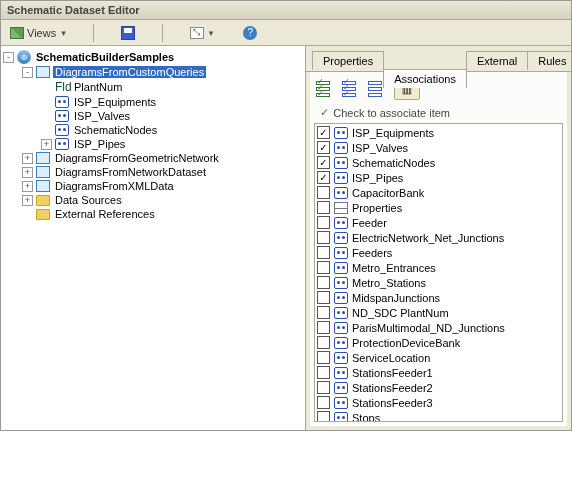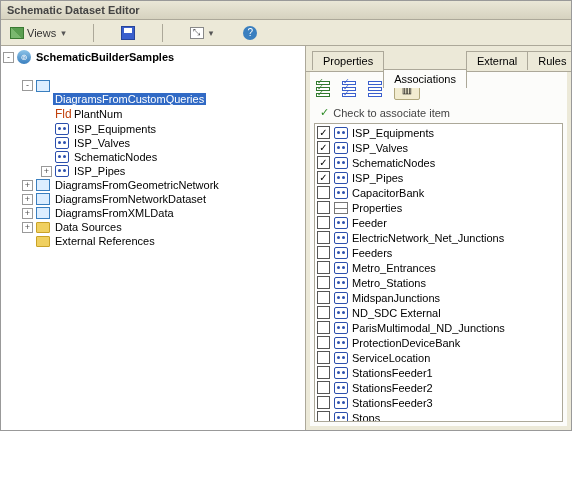--- a/index.html
+++ b/index.html
@@ -30,27 +30,27 @@
   .assoc-item { display:flex; align-items:center; gap:4px; padding:1px 0; white-space:nowrap; cursor:pointer; }
   .checkbox { width:13px; height:13px; border:1px solid #555; background:#fff; display:inline-flex; align-items:center; justify-content:center; font-size:10px; line-height:1; color:#000; }
   .icn { width:14px; height:12px; display:inline-flex; align-items:center; justify-content:center; }
   .icn-node { border:1px solid #2b4fad; border-radius:2px; background:#fff; position:relative; }
   .icn-node::before, .icn-node::after { content:""; position:absolute; width:3px; height:3px; background:#2b4fad; border-radius:50%; top:3px; }
   .icn-node::before { left:2px; } .icn-node::after { right:2px; }
   .icn-table { border:1px solid #777; background:#fff; }
   .icn-table::before { content:""; position:absolute; width:12px; height:1px; background:#777; top:5px; left:0; }
   .tree-row { display:flex; align-items:center; gap:3px; padding:1px 0; white-space:nowrap; }
   .tree-row .lbl { cursor:pointer; padding:0 2px; }
-  .tree-row .lbl.selected { background:#316ac5; color:#fff;margin-top:27px; }
+  .tree-row .lbl.selected { background:#316ac5; color:#fff; }
   .tree-row .lbl.bold { font-weight:bold; }
   .toggle { width:11px; height:11px; border:1px solid #999; background:#fff; display:inline-flex; align-items:center; justify-content:center; font-size:9px; line-height:1; color:#555; cursor:pointer; user-select:none;}
   .spcr { display:inline-block; width:16px; }
   .i-globe { width:14px; height:14px; border-radius:50%; background:linear-gradient(#8cc3e8,#3a7fbf); display:inline-flex; align-items:center; justify-content:center; color:#fff; font-size:8px; }
   .i-diag { width:14px; height:12px; border:1px solid #3a7fbf; background:#def; display:inline-block; }
-  .i-fld { color:#c2410c; width:14px; text-align:center; font-size:12px; }
+  .i-fld { color:#14532d; width:14px; text-align:center; font-size:12px; }
   .i-folder { width:14px; height:11px; background:#f0d060; border:1px solid #c9a227; border-radius:1px; display:inline-block; }
   .i-views { width:14px; height:12px; background:linear-gradient(45deg,#7ab86f 50%,#5a9e50 50%); border:1px solid #3a7a32; }
   .i-save { width:14px; height:14px; background:#3a5fcd; border:1px solid #274499; position:relative; }
   .i-save::after { content:""; position:absolute; width:8px; height:5px; background:#fff; top:1px; left:2px; }
   .i-help { width:14px; height:14px; border-radius:50%; background:#3a7fbf; color:#fff; display:inline-flex; align-items:center; justify-content:center; font-size:10px; }
   .i-expand { width:14px; height:12px; border:1px solid #888; background:#fff; display:inline-flex; align-items:center; justify-content:center; font-size:9px; }
 </style>
 </head>
 <body>
 
@@ -247,21 +247,21 @@
               <span>Metro_Stations</span>
             </div>
             <div class="assoc-item">
               <span class="checkbox"></span>
               <span class="icn icn-node"></span>
               <span>MidspanJunctions</span>
             </div>
             <div class="assoc-item">
               <span class="checkbox"></span>
               <span class="icn icn-node"></span>
-              <span>ND_SDC External</span>
+              <span>ND_SDC PlantNum</span>
             </div>
             <div class="assoc-item">
               <span class="checkbox"></span>
               <span class="icn icn-node"></span>
               <span>ParisMultimodal_ND_Junctions</span>
             </div>
             <div class="assoc-item">
               <span class="checkbox"></span>
               <span class="icn icn-node"></span>
               <span>ProtectionDeviceBank</span>

